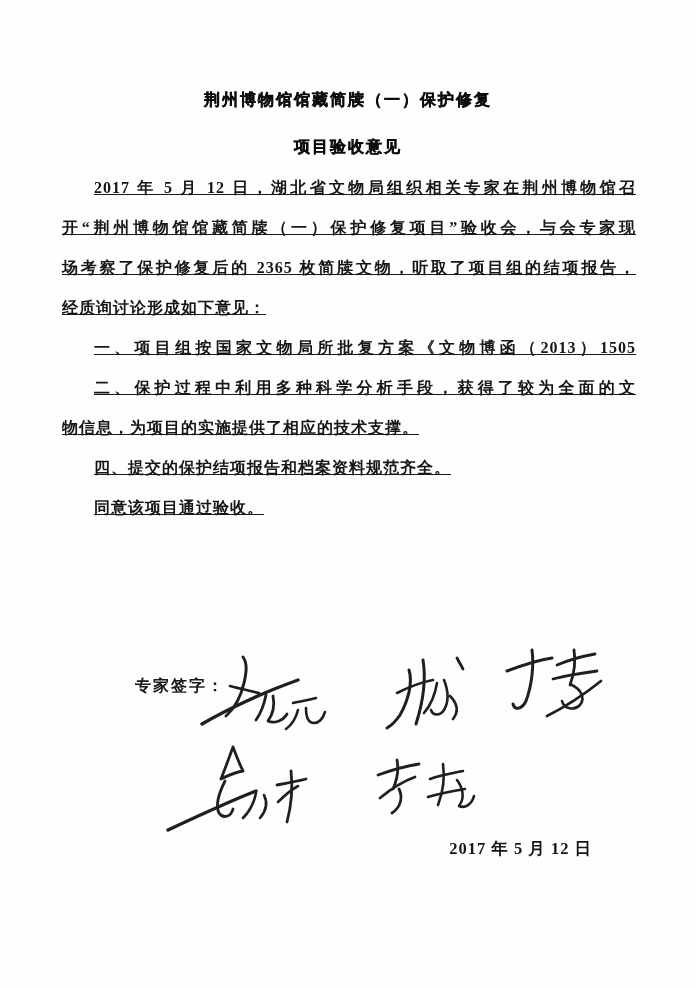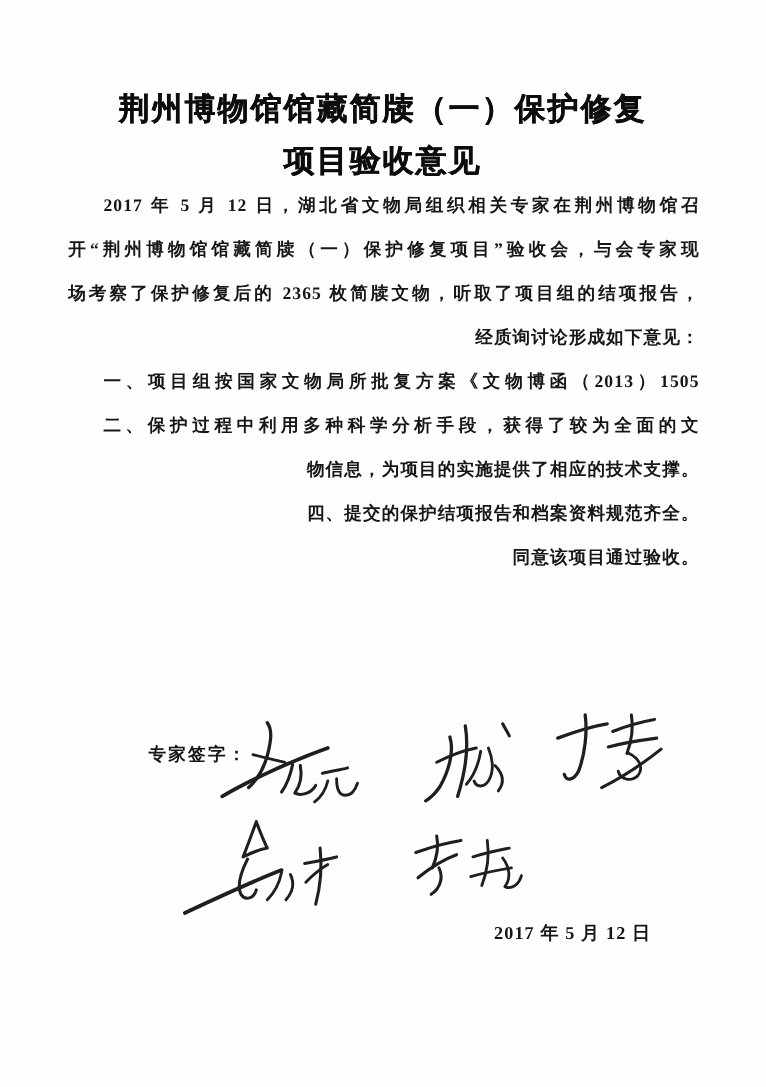--- a/index.html
+++ b/index.html
@@ -16,42 +16,42 @@
     overflow: hidden;
   }
   .title-block {
     position: absolute;
     top: 76px;
     left: 0;
     width: 696px;
     text-align: center;
   }
   .title-line {
-    font-size: 28px;
+    font-size: 16px;
     font-weight: bold;
     color: #0d0d0d;
     letter-spacing: 2px;
     line-height: 47px;
     -webkit-text-stroke: 0.4px #0d0d0d;
   }
   .body-lines {
     position: absolute;
     top: 168px;
     left: 62px;
     width: 574px;
+    text-decoration: underline;
   }
   .line {
     font-size: 16px;
     line-height: 40px;
     height: 40px;
     letter-spacing: 1px;
     color: #161616;
     font-weight: 600;
     white-space: nowrap;
-    text-align: right;
   }
   .line.indent { text-indent: 2em; }
   .line.fill {
     white-space: normal;
     text-align: justify;
     text-align-last: justify;
   }
   .sig-section { position: absolute; left: 0; top: 0; width: 696px; height: 988px; pointer-events: none; }
   .sig-label {
     position: absolute;

